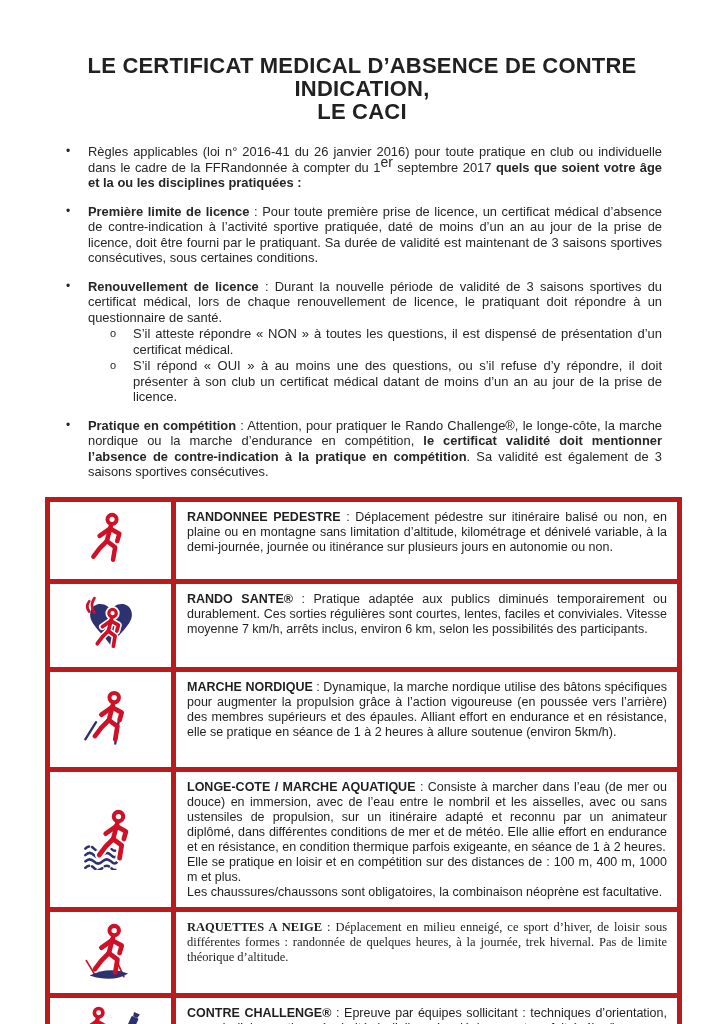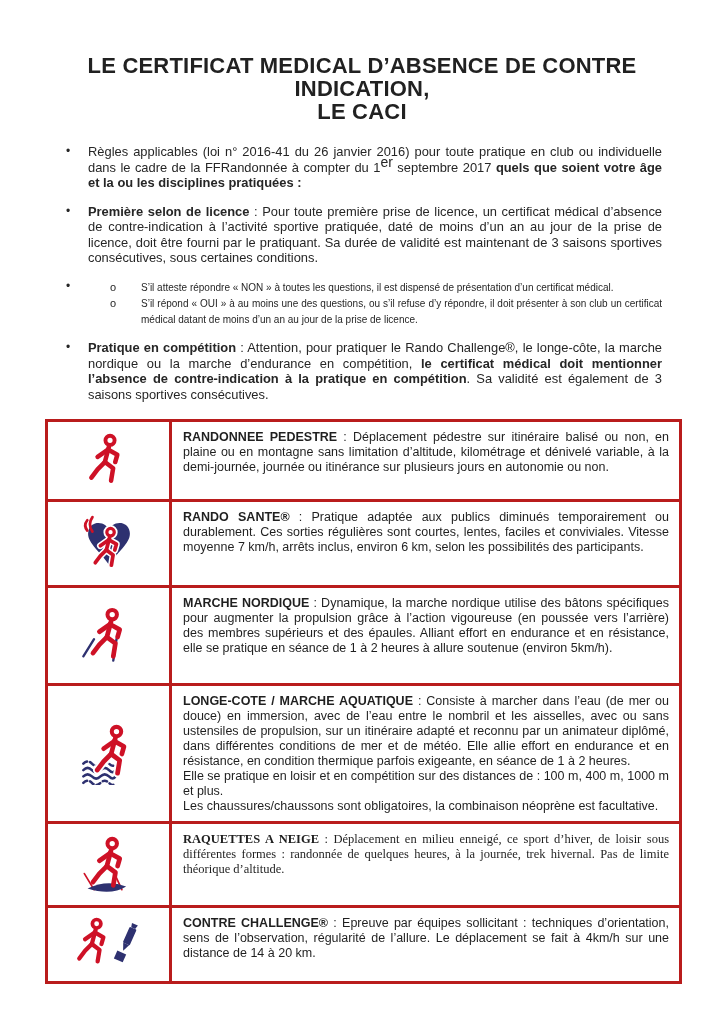--- a/index.html
+++ b/index.html
@@ -15,27 +15,27 @@
     letter-spacing:.2px;
   }
   .bullets{margin:21px 62px 0 66px;}
   .bullet{display:flex;margin-bottom:13px;}
   .marker{flex:0 0 22px;font-size:12px;line-height:15.5px;color:#262626;}
   .btext{flex:1;font-size:12.9px;line-height:15.5px;text-align:justify;}
   .btext b{font-weight:bold;}
   sup{font-size:14px;line-height:0;vertical-align:super;}
   .subitem{display:flex;margin:1px 0 0 22px;}
   .smarker{flex:0 0 23px;font-size:11px;line-height:15.5px;}
-  .stext{flex:1;font-size:10px;line-height:15.5px;text-align:justify;margin-left:8px;}
+  .stext{flex:1;font-size:13px;line-height:15.5px;text-align:justify;}
   table.disciplines{
     border-collapse:collapse;table-layout:fixed;
     margin:17px 0 0 45px;width:637px;
     border:2px solid #4b4b4b;
   }
-  table.disciplines td{border:3px solid #b91c1c;}
+  table.disciplines td{border:5px solid #b91c1c;}
   td.icon-cell{width:121px;text-align:center;vertical-align:middle;padding:4px 0;}
   td.text-cell{
     padding:8px 10px 7px 11px;font-size:12.5px;line-height:15px;
     text-align:justify;vertical-align:top;color:#1f1f1f;
   }
   td.text-cell b{font-weight:bold;}
   tr.h66 td{height:62px;} tr.h72 td{height:68px;} tr.h84 td{height:80px;margin-top:12px;}
   tr.h110 td{height:105px;} tr.h70 td{height:66px;font-family:Liberation Serif, serif;} tr.h62 td{height:58px;}
   svg.picto{display:inline-block;vertical-align:middle;}
 </style>
@@ -48,40 +48,41 @@
 
   <div class="bullets">
 
     <div class="bullet">
       <span class="marker">•</span>
       <div class="btext"><span>Règles applicables (loi n° 2016-41 du 26 janvier 2016) pour toute pratique en club ou individuelle dans le cadre de la FFRandonnée à compter du 1</span><sup>er</sup><span> septembre 2017 </span><b>quels que soient votre âge et la ou les disciplines pratiquées :</b></div>
     </div>
 
     <div class="bullet">
       <span class="marker">•</span>
-      <div class="btext"><b>Première selon de licence</b><span> : Pour toute première prise de licence, un certificat médical d’absence de contre-indication à l’activité sportive pratiquée, daté de moins d’un an au jour de la prise de licence, doit être fourni par le pratiquant. Sa durée de validité est maintenant de 3 saisons sportives consécutives, sous certaines conditions.</span></div>
+      <div class="btext"><b>Première limite de licence</b><span> : Pour toute première prise de licence, un certificat médical d’absence de contre-indication à l’activité sportive pratiquée, daté de moins d’un an au jour de la prise de licence, doit être fourni par le pratiquant. Sa durée de validité est maintenant de 3 saisons sportives consécutives, sous certaines conditions.</span></div>
     </div>
 
     <div class="bullet">
       <span class="marker">•</span>
       <div class="btext">
+        <div><b>Renouvellement de licence</b><span> : Durant la nouvelle période de validité de 3 saisons sportives du certificat médical, lors de chaque renouvellement de licence, le pratiquant doit répondre à un questionnaire de santé.</span></div>
         <div class="subitem">
           <span class="smarker">o</span>
           <div class="stext">S’il atteste répondre « NON » à toutes les questions, il est dispensé de présentation d’un certificat médical.</div>
         </div>
         <div class="subitem">
           <span class="smarker">o</span>
           <div class="stext">S’il répond « OUI » à au moins une des questions, ou s’il refuse d’y répondre, il doit présenter à son club un certificat médical datant de moins d’un an au jour de la prise de licence.</div>
         </div>
       </div>
     </div>
 
     <div class="bullet">
       <span class="marker">•</span>
-      <div class="btext"><b>Pratique en compétition</b><span> : Attention, pour pratiquer le Rando Challenge®, le longe-côte, la marche nordique ou la marche d’endurance en compétition, </span><b>le certificat médical doit mentionner l’absence de contre-indication à la pratique en compétition</b><span>. Sa validité est également de 3 saisons sportives consécutives.</span></div>
+      <div class="btext"><b>Pratique en compétition</b><span> : Attention, pour pratiquer le Rando Challenge®, le longe-côte, la marche nordique ou la marche d’endurance en compétition, </span><b>le certificat validité doit mentionner l’absence de contre-indication à la pratique en compétition</b><span>. Sa validité est également de 3 saisons sportives consécutives.</span></div>
     </div>
 
   </div>
 
   <table class="disciplines">
     <tbody>
 
     <tr class="h66">
       <td class="icon-cell">
         <svg class="picto" width="54" height="58" viewBox="0 0 48 56">

